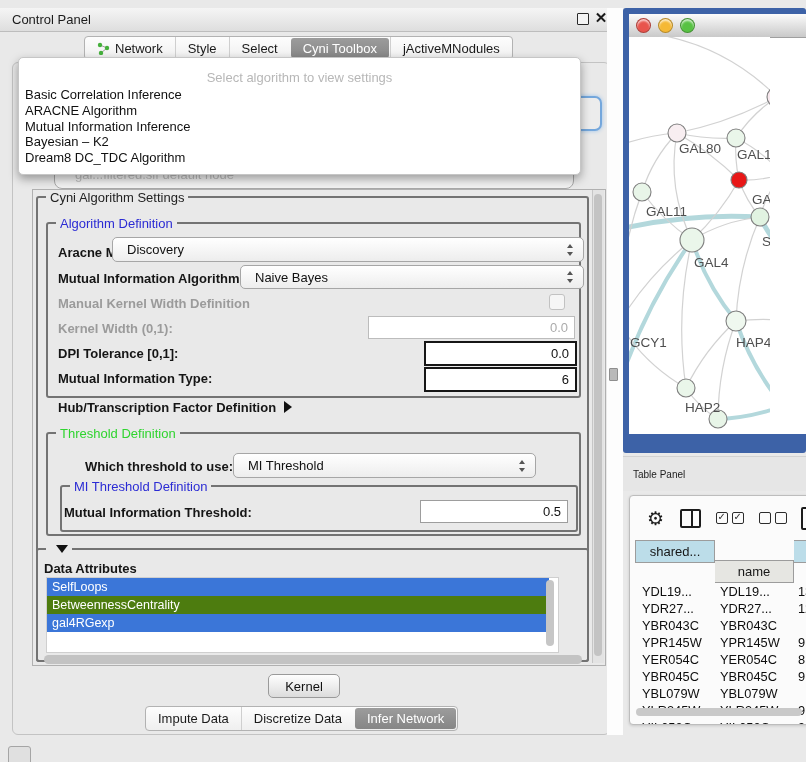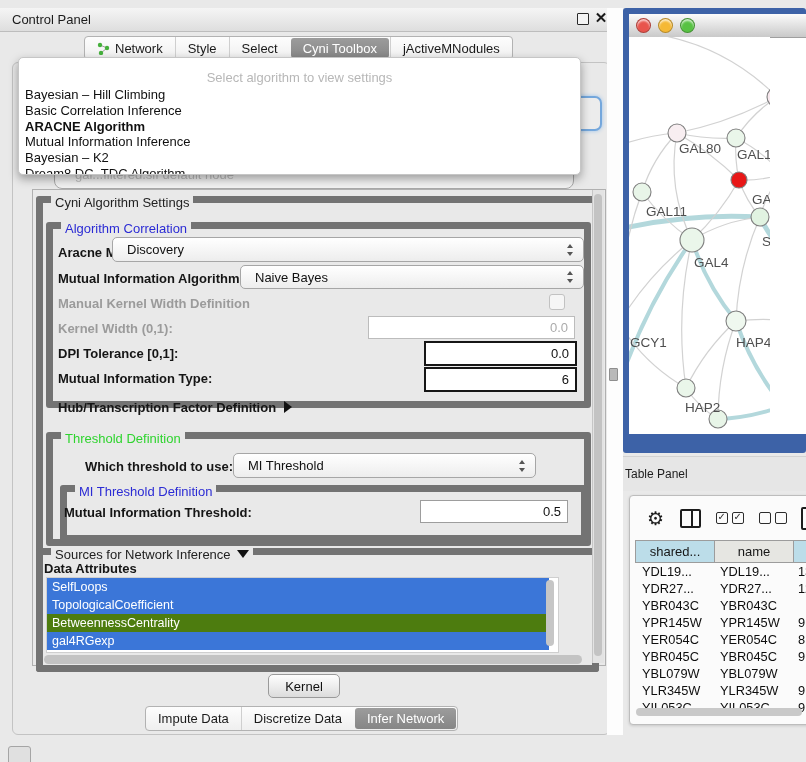--- a/index.html
+++ b/index.html
@@ -19,32 +19,32 @@
           border:1px solid #b2b2b2;border-radius:4px;overflow:hidden}
   .tab{font-size:13px;color:#1a1a1a;display:flex;align-items:center;padding:0 12px;position:relative}
   .tab + .tab{border-left:1px solid #cfcfcf}
   .tab.active{background:linear-gradient(#9c9c9c,#868686);color:#fff;border-left:none;border-radius:3px;margin:1px}
   .net-ico{width:13px;height:13px;margin-right:5px}
   
   .popup{left:18px;top:57px;width:561px;height:116px;background:#fff;border:1px solid #c6c6c6;
          border-radius:5px;box-shadow:0 4px 10px rgba(0,0,0,.35);z-index:30;overflow:hidden}
   .popup .hint{font-size:13px;color:#b7b7b7;text-align:center;padding-top:12px;height:17px}
   .dd-item{font-size:13px;color:#101010;line-height:15.8px;padding-left:6px;white-space:nowrap}
-  .dd-item.dd-selected{font-weight:bold}
+  .dd-item.dd-selected{font-weight:normal}
   
   .ghost-combo{left:54px;top:160px;width:518px;height:27px;border:1px solid #a8a8a8;border-radius:8px;
                background:#f1f1f1;z-index:5;display:flex;align-items:center}
   .ghost-combo span{font-size:13px;color:#bdbdbd;margin-left:20px}
   .focus-combo{left:558px;top:96px;width:40px;height:31px;border:2px solid #74a7dc;border-radius:7px;
                background:#ececec;box-shadow:0 0 4px #9cc3ea;z-index:5}
   
   .viewport{left:32px;top:189px;width:572px;height:475px;border:1px solid #b0b0b0;background:#e9e9e9;z-index:10}
   .vscroll{left:592px;top:190px;width:11px;height:473px;background:#e3e3e3;border-left:1px solid #c6c6c6;z-index:12}
   .vthumb{left:593.5px;top:194px;width:8px;height:462px;background:#c3c3c3;border-radius:4px;z-index:13}
-  .fieldset{position:absolute;border:7px solid #737373;border-radius:3px;z-index:11}
+  .fieldset{position:absolute;border:2px solid #737373;border-radius:3px;z-index:11}
   .legend{position:absolute;top:-8px;background:#e9e9e9;padding:0 4px;font-size:13px;line-height:15px;white-space:nowrap}
   .lbl{position:absolute;font-size:13px;font-weight:bold;color:#151515;white-space:nowrap;z-index:11}
   .lbl.dis{color:#9b9b9b}
   .combo{position:absolute;background:linear-gradient(#ffffff,#ededed);border:1px solid #a6a6a6;border-radius:5px;
          font-size:13px;color:#111;display:flex;align-items:center;padding-left:14px;z-index:11}
   .spin{position:absolute;right:9px;top:50%;transform:translateY(-50%);width:7px;height:12px}
   .spin:before,.spin:after{content:"";position:absolute;left:0;border-left:3.5px solid transparent;border-right:3.5px solid transparent}
   .spin:before{top:0;border-bottom:4.5px solid #555}
   .spin:after{bottom:0;border-top:4.5px solid #555}
   .inp{position:absolute;background:#fff;font-size:13px;color:#111;display:flex;align-items:center;
@@ -69,21 +69,21 @@
   .netwin{left:623px;top:8px;width:183px;height:445px;background:#3d62a7;border-radius:3px}
   .netwin-inner{left:629px;top:14px;width:177px;height:420px;background:#fff}
   .net-titlebar{left:629px;top:14px;width:177px;height:23px;background:linear-gradient(#fbfbfb,#c9c9c9);
                 border-bottom:1px solid #9f9f9f;display:flex;align-items:center}
   .light{width:13px;height:13px;border-radius:50%;margin-left:7px;border:1px solid rgba(0,0,0,.25);
          box-shadow:inset 0 2px 2px rgba(255,255,255,.7)}
   .canvas{left:629px;top:37px;width:141px;height:394px;background:#fff;overflow:hidden}
   .splitter-grip{left:609px;top:368px;width:7px;height:11px;background:#b9b9b9;border:1px solid #8e8e8e;border-radius:1px}
   .tp-bar{left:623px;top:456px;width:183px;height:34px;background:#e6e6e6;border-top:1px solid #d2d2d2;
           display:flex;align-items:center}
-  .tp-bar .t{font-size:12px;color:#1d1d1d;margin-left:2px}
+  .tp-bar .t{font-size:10px;color:#1d1d1d;margin-left:10px}
   .tablewin{left:629px;top:495px;width:200px;height:228px;background:#fbfbfb;border:1px solid #bdbdbd;
             border-radius:4px;box-shadow:0 1px 3px rgba(0,0,0,.15);overflow:hidden}
   .tw-toolbar{position:absolute;left:0;top:0;width:100%;height:44px;display:flex;align-items:center}
   .gear{font-size:19px;color:#1c1c1c;margin-left:17px;line-height:19px}
   .colico{width:17px;height:15px;border:2px solid #1c1c1c;border-radius:2px;margin-left:16px;position:relative}
   .colico:before{content:"";position:absolute;left:50%;top:0;width:2px;height:100%;background:#1c1c1c}
   .cbx{width:10px;height:10px;border:1.7px solid #2c2c2c;border-radius:2px;display:inline-block;position:relative}
   .cbx.on:after{content:"✓";position:absolute;left:0.5px;top:-2.5px;font-size:10px;color:#2c2c2c}
   .cb-pair{margin-left:15px;display:flex;gap:4px}
   .docico{width:15px;height:19px;border:2px solid #1c1c1c;border-radius:2px;margin-left:14px}
@@ -135,39 +135,38 @@
 </div>
 
 <div class="abs focus-combo"></div>
 <div class="abs ghost-combo">
   <span>gal...filtered.sif default node</span>
 </div>
 
 <div class="abs popup">
   <div class="hint">Select algorithm to view settings</div>
   <div id="dd-items">
-      <div class="dd-item">Bayesian – Hill Climbing</div>
       <div class="dd-item">Basic Correlation Inference</div>
       <div class="dd-item dd-selected">ARACNE Algorithm</div>
       <div class="dd-item">Mutual Information Inference</div>
       <div class="dd-item">Bayesian – K2</div>
       <div class="dd-item">Dream8 DC_TDC Algorithm</div>
     </div>
 </div>
 
 <div class="abs viewport"></div>
 <div class="abs vscroll"></div>
 <div class="abs vthumb"></div>
 
 <div class="fieldset" style="left:36px;top:196px;width:549px;height:462px">
   <span class="legend" style="left:8px;color:#222">Cyni Algorithm Settings</span>
 </div>
 
 <div class="fieldset" style="left:46px;top:222px;width:531px;height:172px">
-  <span class="legend" style="left:8px;color:#2b2bd4">Algorithm Correlation</span>
+  <span class="legend" style="left:8px;color:#2b2bd4">Algorithm Definition</span>
 </div>
 <div class="lbl" style="left:58px;top:245px">Aracne Mode:</div>
 <div class="combo" style="left:112px;top:237px;width:456px;height:23px">
   <span>Discovery</span>
   <span class="spin"></span>
 </div>
 <div class="lbl" style="left:58px;top:271px">Mutual Information Algorithm Type:</div>
 <div class="combo" style="left:240px;top:265px;width:328px;height:22px">
   <span>Naive Bayes</span>
   <span class="spin"></span>
@@ -201,26 +200,25 @@
 </div>
 <div class="fieldset" style="left:60px;top:485px;width:514px;height:43px">
   <span class="legend" style="left:8px;color:#2b2bd4">MI Threshold Definition</span>
 </div>
 <div class="lbl" style="left:64px;top:505px">Mutual Information Threshold:</div>
 <div class="inp plain" style="left:420px;top:500px;width:140px;height:21px">
   <span>0.5</span>
 </div>
 
 <div class="fieldset" style="left:36px;top:548px;width:549px;height:110px">
-  <span class="legend" style="left:8px;color:#222"><span>Sources for Network Inference</span><span class="tri-d"></span></span>
+  <span class="legend" style="left:8px;color:#222"><span class="tri-d"></span></span>
 </div>
 <div class="lbl" style="left:44px;top:561px">Data Attributes</div>
 <div class="abs attr-list" id="attr-list">
     <div class="attr-item" style="background: rgb(59, 118, 216);">SelfLoops</div>
-    <div class="attr-item" style="background: rgb(59, 118, 216);">TopologicalCoefficient</div>
     <div class="attr-item" style="background: #4d7c0f;">BetweennessCentrality</div>
     <div class="attr-item" style="background: rgb(59, 118, 216);">gal4RGexp</div>
   </div>
 <div class="abs list-vthumb"></div>
 <div class="abs hthumb"></div>
 
 <div class="abs apply">Kernel</div>
 
 <div class="abs tabbar" style="left:145px;top:706px;height:23px">
   <div class="tab">
@@ -322,21 +320,21 @@
       </span>
     <span class="cb-pair">
         <span class="cbx"></span>
         <span class="cbx"></span>
       </span>
     <span class="docico"></span>
   </div>
   <div class="tbl">
     <div class="tbl-head" id="tbl-head">
         <div class="th" style="width: 78px; background: rgb(188, 221, 233);">shared...</div>
-        <div class="th" style="width: 78px; background: rgb(230, 230, 226);">name</div>
+        <div class="th" style="width: 78px; background: rgb(230, 230, 226); margin-top: 20px;">name</div>
         <div class="th" style="width: 60px; background: rgb(188, 221, 233);">A</div>
       </div>
     <div id="tbl-body">
         <div class="tbl-row">
           <div class="td" style="width: 78px;">YDL19...</div>
           <div class="td" style="width: 78px;">YDL19...</div>
           <div class="td" style="width: 60px;">13</div>
         </div>
         <div class="tbl-row">
           <div class="td" style="width: 78px;">YDR27...</div>

